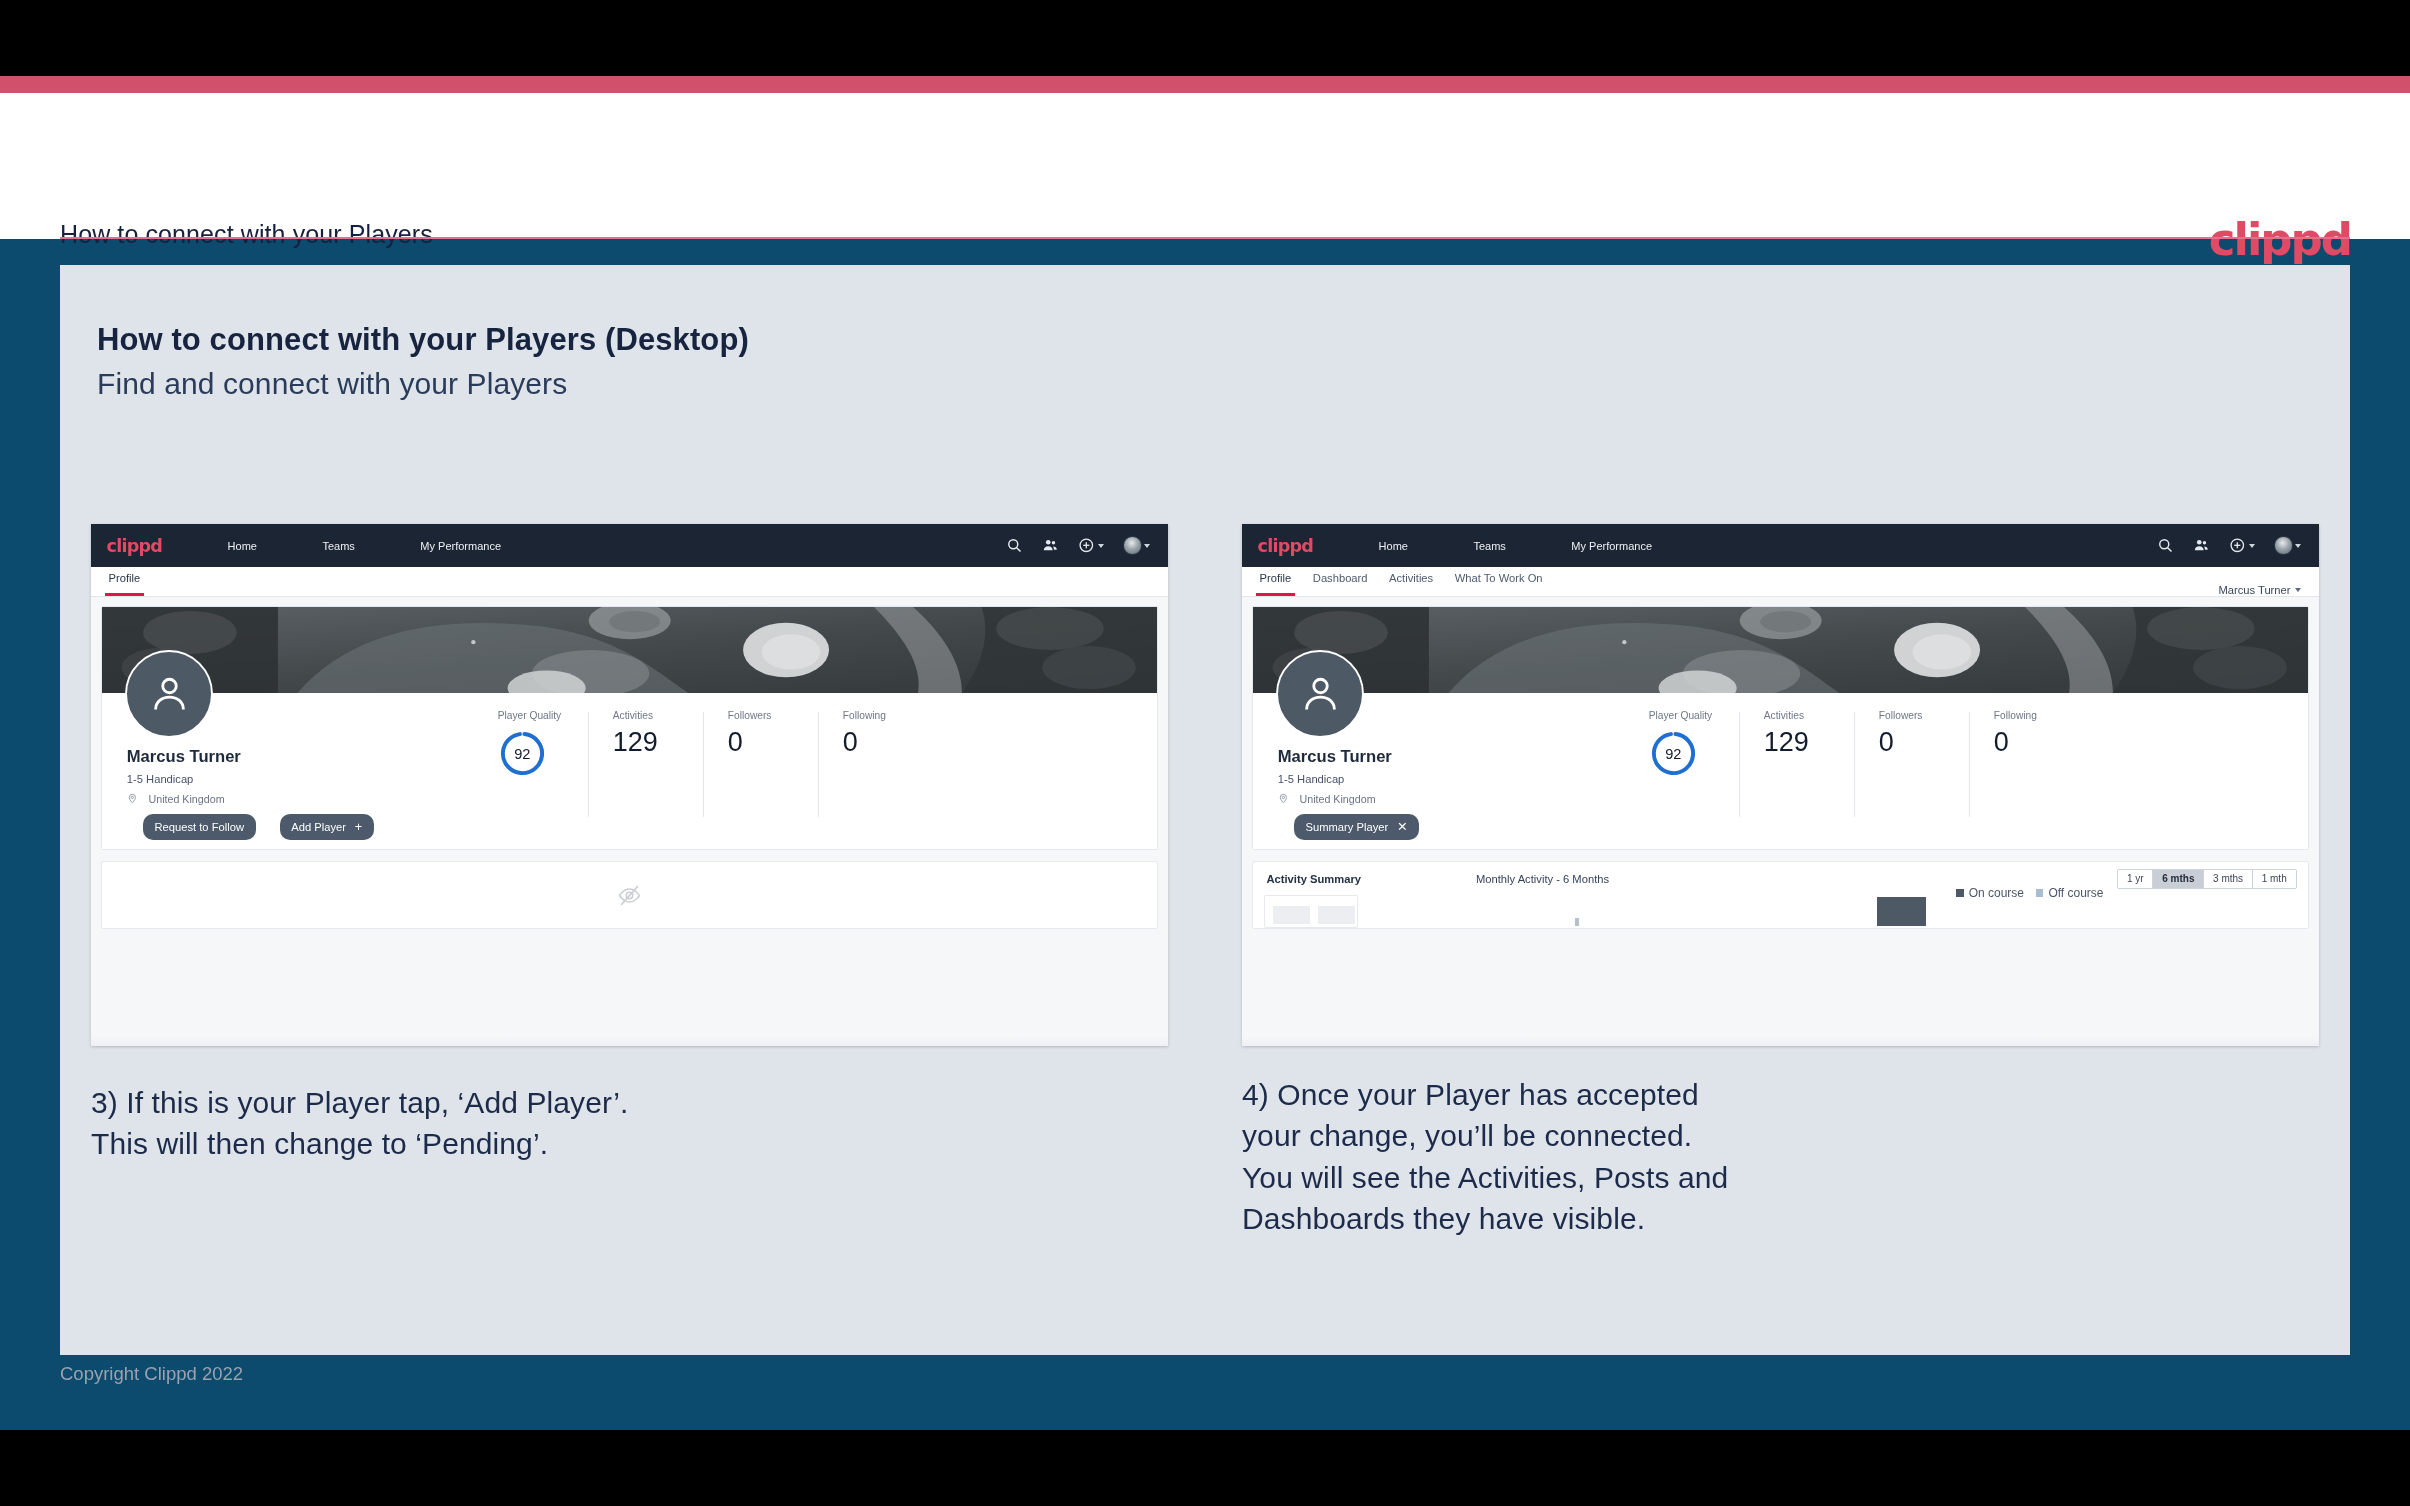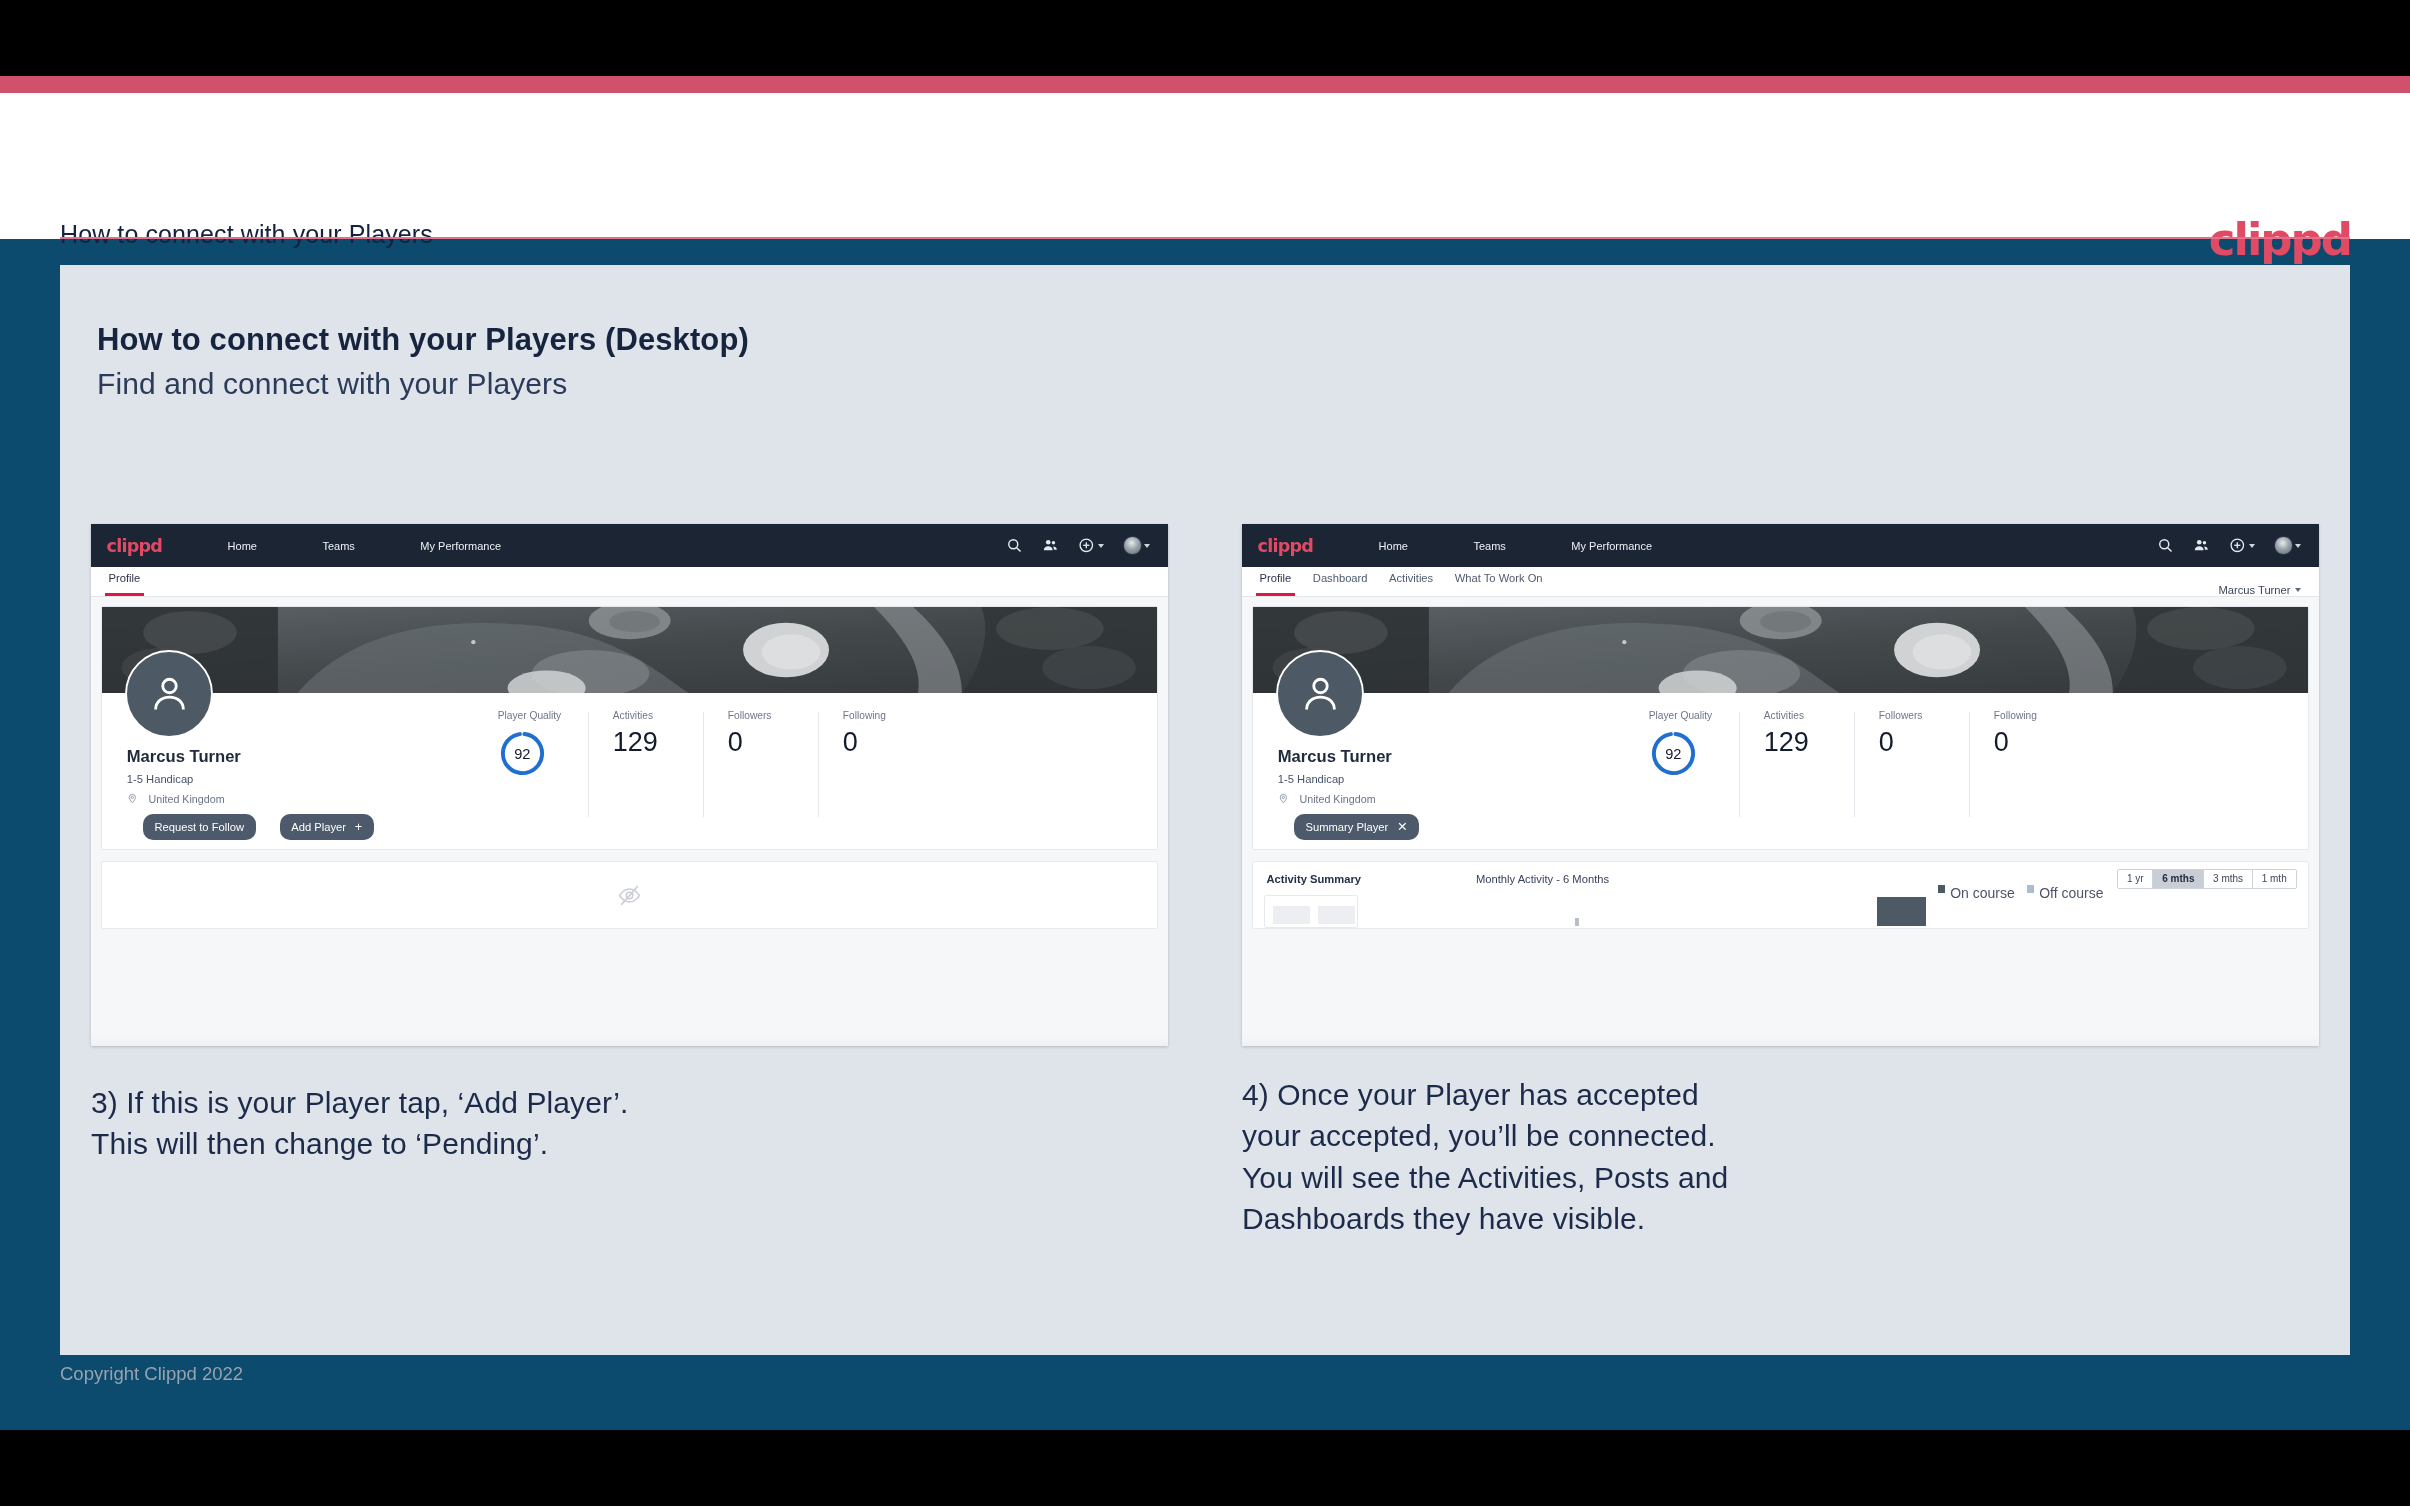--- a/index.html
+++ b/index.html
@@ -157,21 +157,21 @@
   
   .activity {
     position: relative; margin: 11.7px 9.8px 0 9.8px; background: #fff;
     border: 1px solid #e6e9ee; border-radius: 2px; height: 68px;
   }
   .act-head { position: relative; height: 33px; display: flex; align-items: center; }
   .act-title { font-size: 11.2px; font-weight: 700; color: #243046; margin-left: 13.7px; }
   .act-sub   { font-size: 11.2px; color: #36415a; margin-left: 115px; }
   .act-right { margin-left: auto; display: flex; align-items: center; gap: 13.7px; margin-right: 11.7px; }
   .legend { display: flex; align-items: center; gap: 11.7px; }
-  .leg { display: flex; align-items: flex-start; gap: 4.9px; font-size: 14px; color: #4c5669; margin-top: 28px; }
+  .leg { display: flex; align-items: center; gap: 4.9px; font-size: 12px; color: #4c5669; margin-top: 28px; }
   .sw { width: 7.8px; height: 7.8px; display: inline-block; }
   .seg { display: flex; border: 1px solid #cdd3db; border-radius: 2px; overflow: hidden; }
   .seg span {
     font-size: 10px; color: #3c4658; padding: 3.9px 8.8px; background: #fff;
     border-right: 1px solid #cdd3db; white-space: nowrap;
   }
   .seg span:last-child { border-right: none; }
   .seg span.on { background: #c9ced6; font-weight: 700; color: #222c3c; }
   .act-body { position: relative; height: 33px; }
   .ghost-card {
@@ -518,21 +518,21 @@
 
       <div class="shot-fade"></div>
     </div>
 
     <div class="caption left">
       <div>3) If this is your Player tap, ‘Add Player’.</div>
       <div>This will then change to ‘Pending’.</div>
     </div>
     <div class="caption right">
       <div>4) Once your Player has accepted</div>
-      <div>your accepted, you’ll be connected.</div>
+      <div>your change, you’ll be connected.</div>
       <div>You will see the Activities, Posts and</div>
       <div>Dashboards they have visible.</div>
     </div>
   </div>
 
   <div class="copyright">Copyright Clippd 2022</div>
 
   <div class="bar-black-bottom"></div>
 </div>
 

